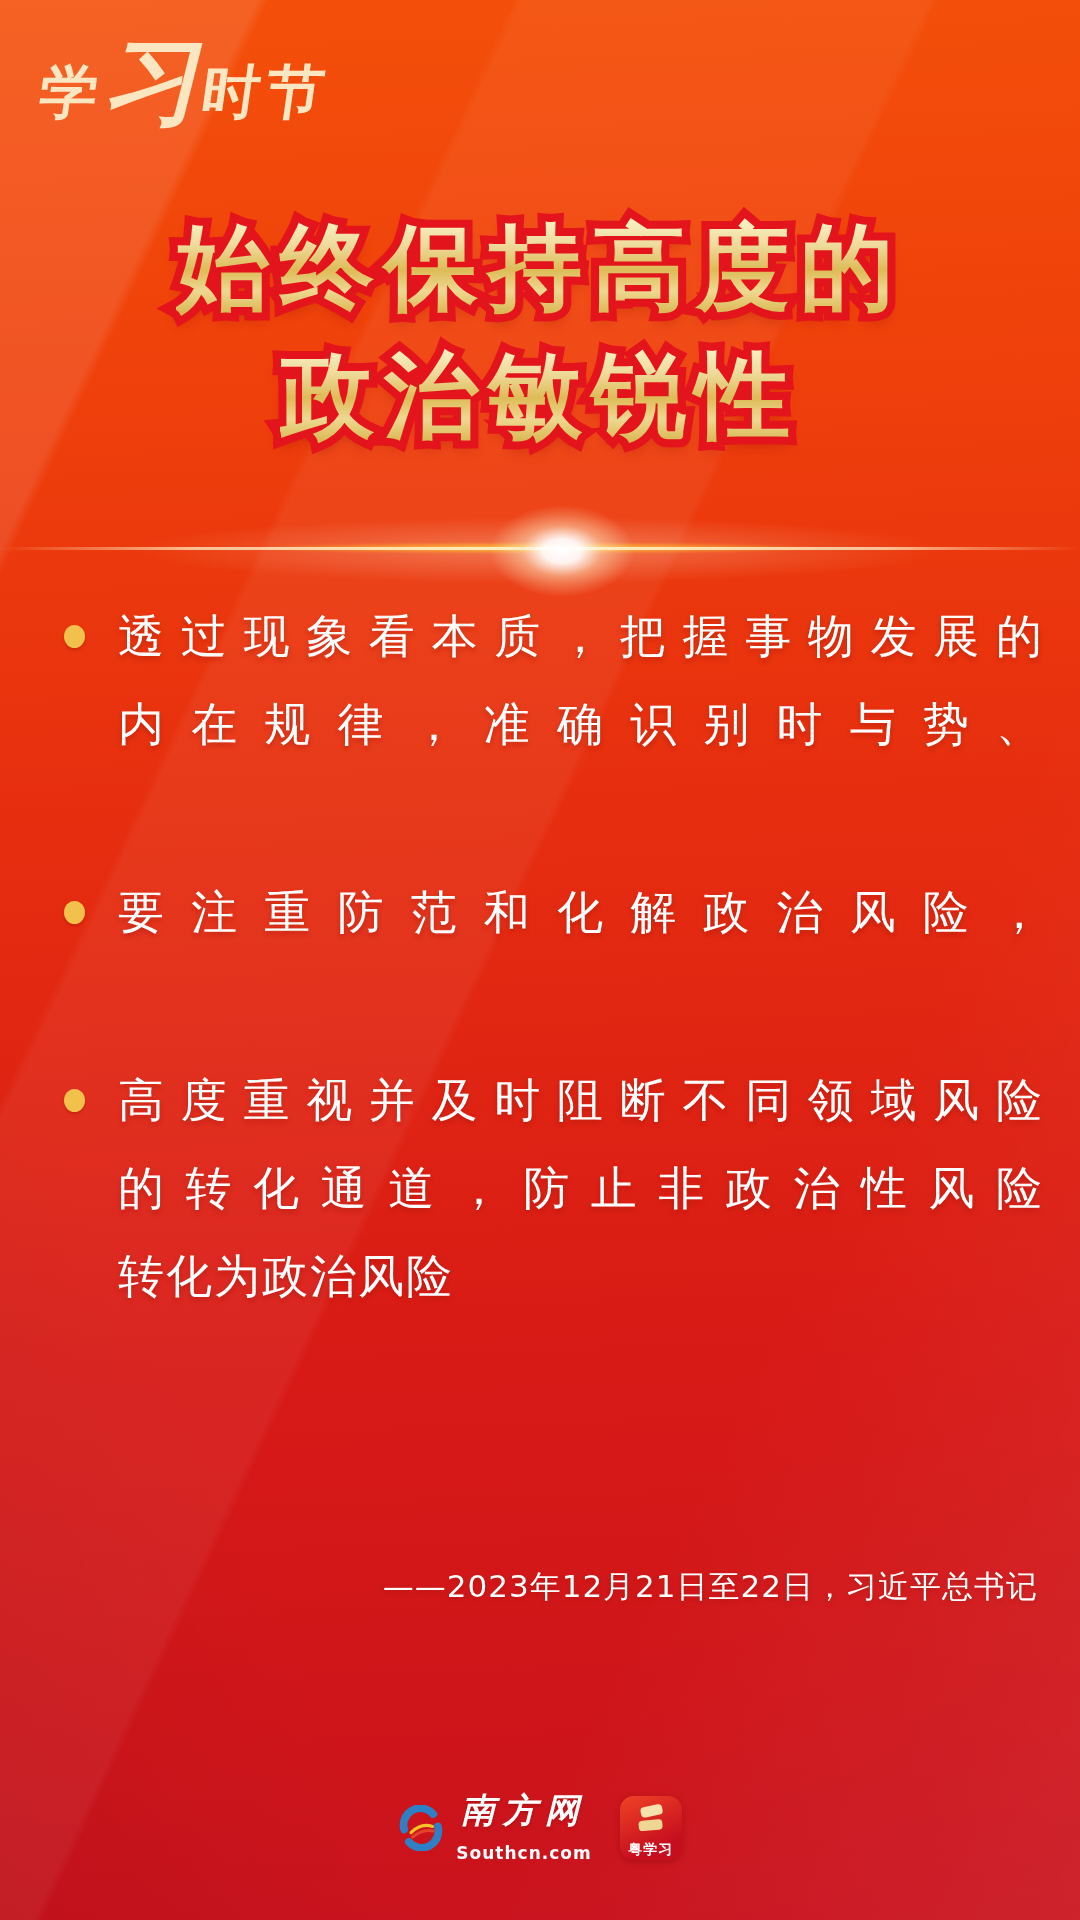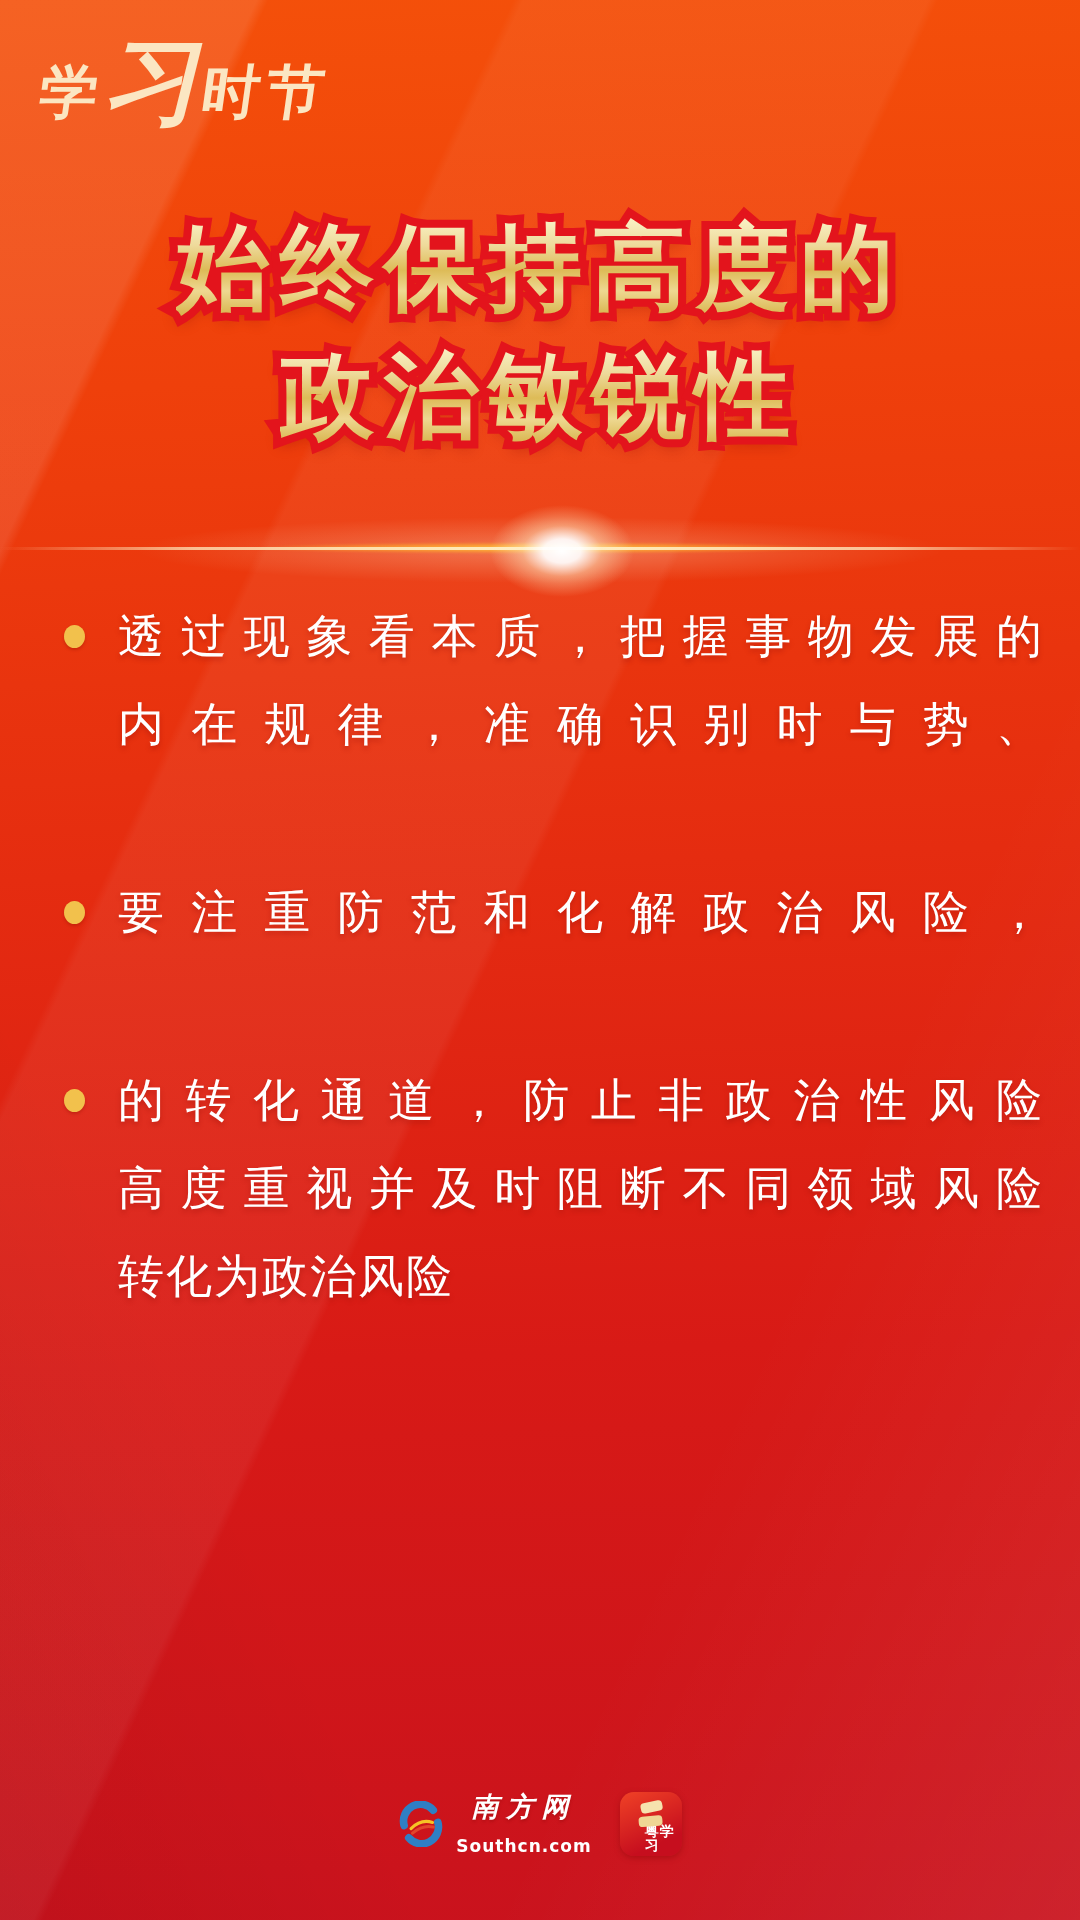--- a/index.html
+++ b/index.html
@@ -56,27 +56,27 @@
   .jline.last { text-align:justify; text-align-last:left; letter-spacing:2px; }
   
   .attribution { position:absolute; top:1562px; left:60px; right:42px; text-align:right;
     color:#ffffff; font-size:31px; line-height:49px; font-weight:500; letter-spacing:1px;
     text-shadow:0 2px 4px rgba(150,20,10,0.4); }
   
   .footer { position:absolute; top:1792px; left:0; width:100%;
     display:flex; justify-content:center; align-items:center; gap:28px; }
   .southcn { display:flex; align-items:center; gap:12px; }
   .southcn-text { display:flex; flex-direction:column; align-items:center; }
-  .southcn-name { color:#ffffff; font-size:27px; font-weight:700; font-style:italic;
+  .southcn-name { color:#ffffff; font-size:34px; font-weight:700; font-style:italic;
     letter-spacing:8px; line-height:1.1; text-shadow:0 2px 3px rgba(140,10,10,0.4); }
   .southcn-domain { color:#ffffff; font-size:17px; font-weight:700; letter-spacing:1px; margin-top:14px; }
   .yuexuexi { width:62px; height:64px; border-radius:14px; position:relative;
     background:linear-gradient(155deg,#f04226 0%, #c60e1e 75%);
     box-shadow:0 2px 6px rgba(120,0,0,0.35);
-    display:flex; flex-direction:column; align-items:flex-start; justify-content:flex-end; padding-bottom:4px; box-sizing:border-box;padding-left:25px; }
+    display:flex; flex-direction:column; align-items:center; justify-content:flex-end; padding-bottom:4px; box-sizing:border-box; }
   .yx-glyph { position:absolute; top:5px; left:50%; transform:translateX(-50%); }
   .yx-label { color:#ffffff; font-size:14px; font-weight:700; letter-spacing:1px; line-height:1; }
 </style>
 </head>
 <body>
 
 <div class="poster">
   <div class="bg-streaks"></div>
 
   <div class="brand">
@@ -113,28 +113,29 @@
     </div>
     <div class="bullet">
       <span class="dot"></span>
       <div class="lines">
         <div class="jline">要注重防范和化解政治风险，</div>
       </div>
     </div>
     <div class="bullet">
       <span class="dot"></span>
       <div class="lines">
+        <div class="jline">高度重视并及时阻断不同领域风险</div>
         <div class="jline">的转化通道，防止非政治性风险</div>
-        <div class="jline">高度重视并及时阻断不同领域风险</div>
         <div class="jline last">转化为政治风险</div>
       </div>
     </div>
   </div>
 
   <div class="attribution">
+    <div>——2023年12月21日至22日，习近平总书记</div>
   </div>
 
   <div class="footer">
     <div class="southcn">
       <svg width="46" height="46" viewBox="0 0 60 60">
         <path d="M46 12 A22 22 0 0 0 8 32" fill="none" stroke="#2f7fc4" stroke-width="10" stroke-linecap="round"></path>
         <path d="M14 48 A22 22 0 0 0 52 28" fill="none" stroke="#2f7fc4" stroke-width="10" stroke-linecap="round"></path>
         <path d="M17 36 Q30 23 45 28" fill="none" stroke="#f6c325" stroke-width="4" stroke-linecap="round"></path>
         <path d="M19 42 Q32 31 46 34" fill="none" stroke="#e2452c" stroke-width="4" stroke-linecap="round"></path>
       </svg>

